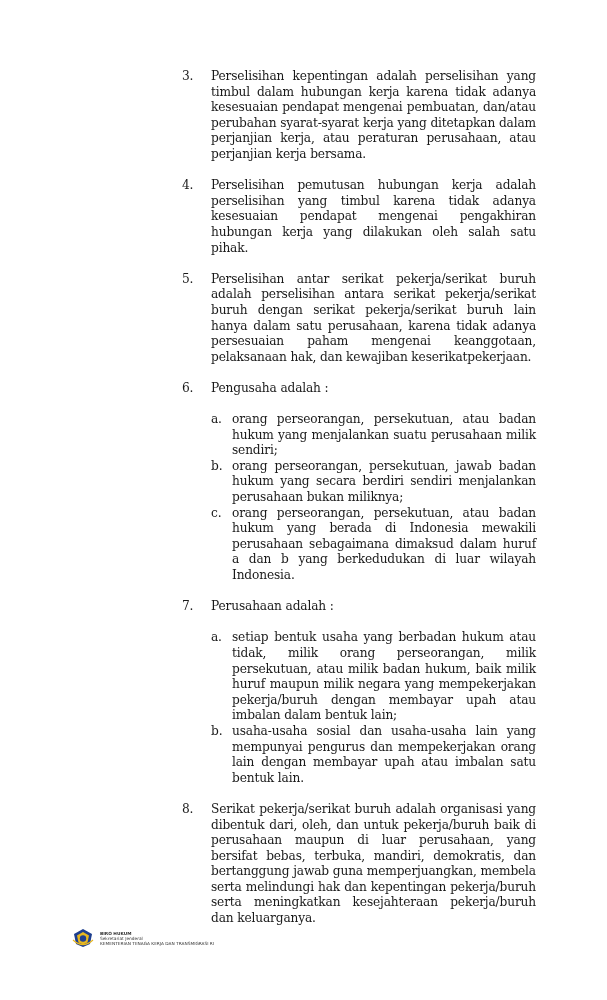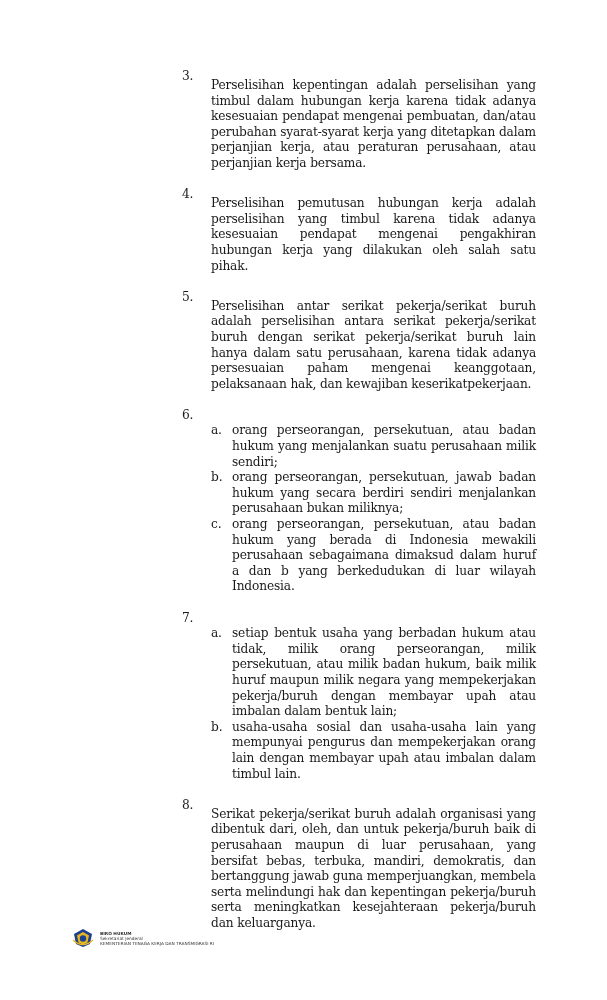--- a/index.html
+++ b/index.html
@@ -9,21 +9,21 @@
   }
   .content {
     position: absolute; left: 182px; top: 69px; width: 354px;
     font-family: "DejaVu Serif", "Liberation Serif", serif;
     font-size: 12.2px; line-height: 15.6px; color: #1a1a1a;
     letter-spacing: -0.15px;
   }
   .item { display: flex; margin-bottom: 15.6px; }
   .item .num { width: 29px; flex: 0 0 29px; }
   .item .body { flex: 1; }
-  .para { text-align: justify; text-align-last: left; margin-top: 9px; }
+  .para { text-align: justify; text-align-last: left; }
   .sublist { margin-top: 15.6px; }
   .sub { display: flex; }
   .sub .letter { width: 21px; flex: 0 0 21px; }
   .sub .text { flex: 1; text-align: justify; }
   .footer {
     position: absolute; left: 72px; top: 928px; display: flex; align-items: center;
   }
   .logo { width: 22px; height: 20px; margin-right: 6px; }
   .footer-text {
     font-family: "DejaVu Sans", "Liberation Sans", sans-serif;
@@ -48,48 +48,50 @@
     </div>
 
     <div class="item">
       <div class="num">5.</div>
       <div class="body para">Perselisihan antar serikat pekerja/serikat buruh adalah perselisihan antara serikat pekerja/serikat buruh dengan serikat pekerja/serikat buruh lain hanya dalam satu perusahaan, karena tidak adanya persesuaian paham mengenai keanggotaan, pelaksanaan hak, dan kewajiban keserikatpekerjaan.</div>
     </div>
 
     <div class="item">
       <div class="num">6.</div>
       <div class="body">
+        <div>Pengusaha adalah :</div>
         <div class="sublist">
           <div class="sub">
             <div class="letter">a.</div>
             <div class="text">orang perseorangan, persekutuan, atau badan hukum yang menjalankan suatu perusahaan milik sendiri;</div>
           </div>
           <div class="sub">
             <div class="letter">b.</div>
             <div class="text">orang perseorangan, persekutuan, jawab badan hukum yang secara berdiri sendiri menjalankan perusahaan bukan miliknya;</div>
           </div>
           <div class="sub">
             <div class="letter">c.</div>
             <div class="text">orang perseorangan, persekutuan, atau badan hukum yang berada di Indonesia mewakili perusahaan sebagaimana dimaksud dalam huruf a dan b yang berkedudukan di luar wilayah Indonesia.</div>
           </div>
         </div>
       </div>
     </div>
 
     <div class="item">
       <div class="num">7.</div>
       <div class="body">
+        <div>Perusahaan adalah :</div>
         <div class="sublist">
           <div class="sub">
             <div class="letter">a.</div>
             <div class="text">setiap bentuk usaha yang berbadan hukum atau tidak, milik orang perseorangan, milik persekutuan, atau milik badan hukum, baik milik huruf maupun milik negara yang mempekerjakan pekerja/buruh dengan membayar upah atau imbalan dalam bentuk lain;</div>
           </div>
           <div class="sub">
             <div class="letter">b.</div>
-            <div class="text">usaha-usaha sosial dan usaha-usaha lain yang mempunyai pengurus dan mempekerjakan orang lain dengan membayar upah atau imbalan dalam timbul lain.</div>
+            <div class="text">usaha-usaha sosial dan usaha-usaha lain yang mempunyai pengurus dan mempekerjakan orang lain dengan membayar upah atau imbalan satu bentuk lain.</div>
           </div>
         </div>
       </div>
     </div>
 
     <div class="item">
       <div class="num">8.</div>
       <div class="body para">Serikat pekerja/serikat buruh  adalah organisasi yang dibentuk dari, oleh, dan untuk pekerja/buruh baik di perusahaan maupun di luar perusahaan, yang bersifat bebas, terbuka, mandiri, demokratis, dan bertanggung jawab guna memperjuangkan, membela serta melindungi hak dan kepentingan pekerja/buruh serta meningkatkan kesejahteraan pekerja/buruh dan keluarganya.</div>
     </div>
 

